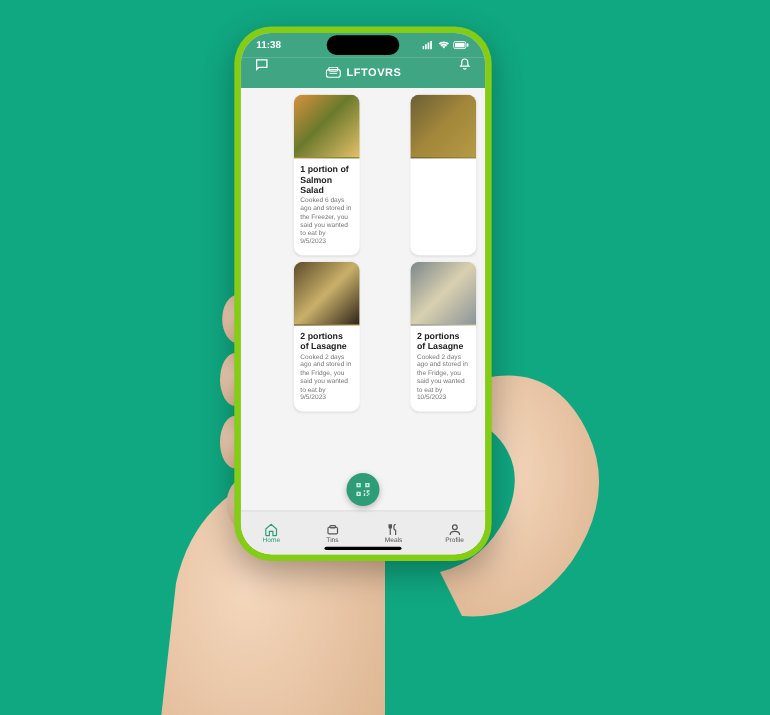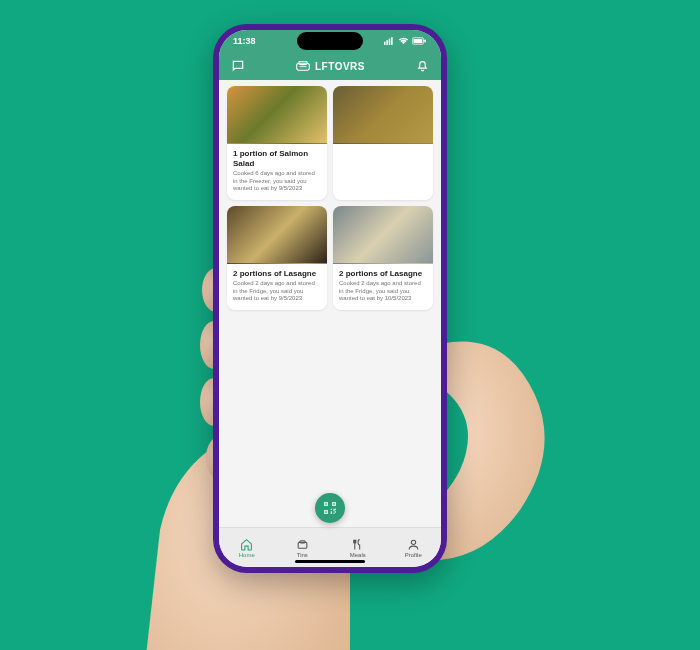--- a/index.html
+++ b/index.html
@@ -14,22 +14,22 @@
   .hand {
     position: absolute;
     left: 120px; bottom: -60px;
     width: 460px; height: 540px;
     pointer-events: none;
   }
   
   .phone {
     position: absolute;
     left: 213px; top: 24px;
-    width: 234px; height: 549px;
-    background: #4c1d95;
+    width: 234px; height: 486px;
+    background: #84cc16;
     border-radius: 34px;
     padding: 6px;
     box-shadow: 0 10px 30px rgba(0,0,0,0.3);
   }
   .screen {
     width: 100%; height: 100%;
     background: #f3f4f3;
     border-radius: 28px;
     overflow: hidden;
     position: relative;
@@ -52,21 +52,20 @@
     padding: 0 14px;
     font-size: 9px;
     color: #fff;
     font-weight: 600;
   }
   .status-icons { display: flex; gap: 3px; align-items: center; }
   .appbar {
     height: 28px;
     background: #3fa582;
     display: flex;
-    align-items: center;
     justify-content: space-between;
     padding: 0 12px;
     color: #fff;
   }
   .brand { display: flex; align-items: center; gap: 5px; font-size: 10px; font-weight: 700; letter-spacing: 0.5px; }
   .content {
     flex: 1;
     overflow: hidden;
     padding: 6px 8px 0 8px;
   }
@@ -75,20 +74,21 @@
     grid-template-columns: 1fr 1fr;
     gap: 6px;
   }
   .card {
     background: #fff;
     border-radius: 8px;
     overflow: hidden;
     box-shadow: 0 1px 2px rgba(0,0,0,0.08);
     display: flex;
     flex-direction: column;
+    margin-left: 40px;
   }
   .card-img {
     width: 100%; height: 58px;
     background: #8a6d3b;
     border-bottom: 1px solid rgba(0,0,0,0.05);
   }
   .card-body { padding: 5px 6px 7px 6px; }
   .card-title { font-size: 8px; font-weight: 600; color: #222; line-height: 1.2; margin-bottom: 2px; }
   .card-sub { font-size: 6px; color: #777; line-height: 1.25; }
   .card.cut { height: 90px; }

